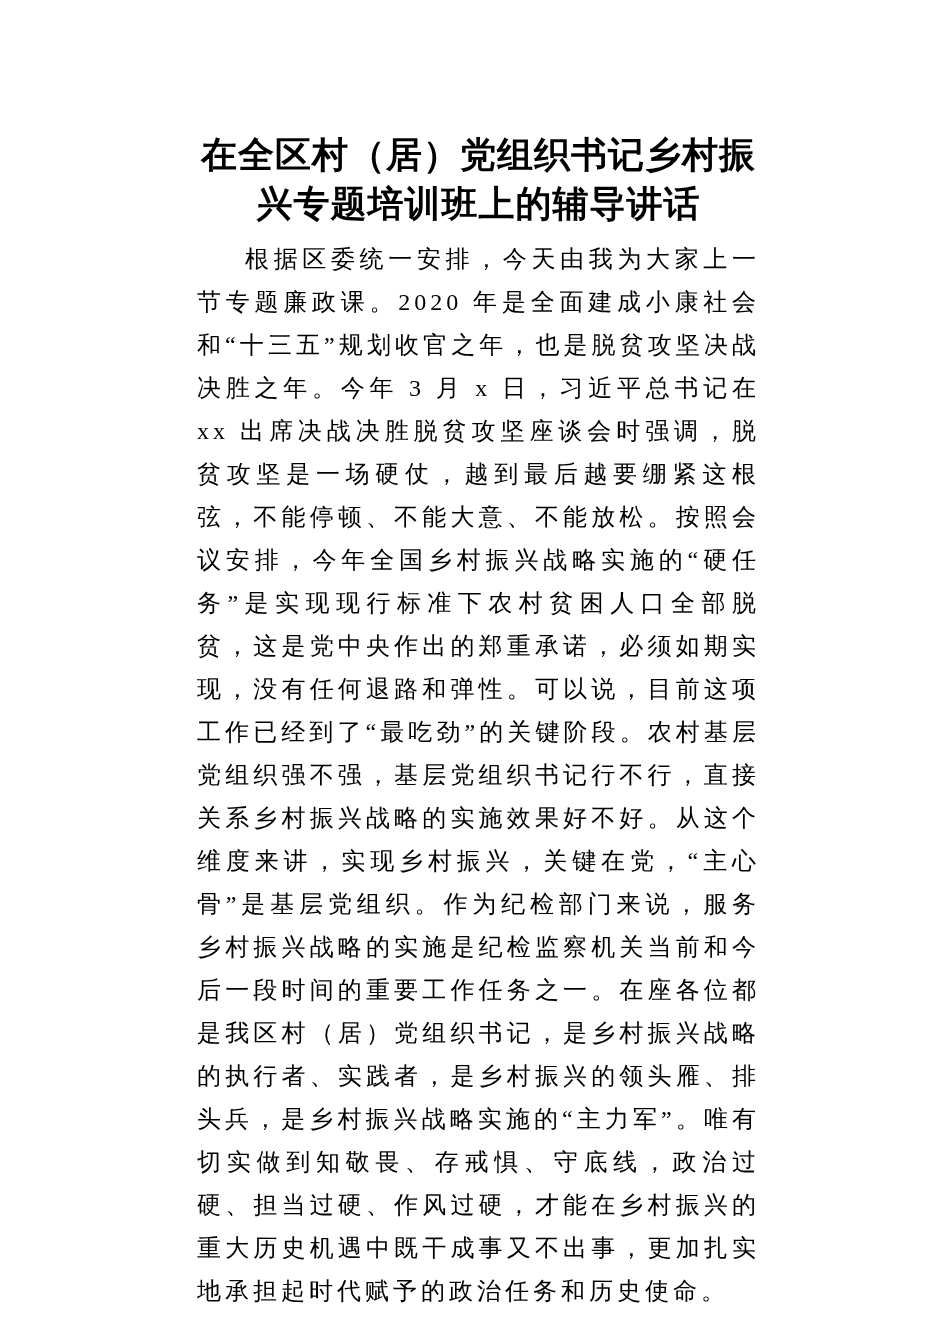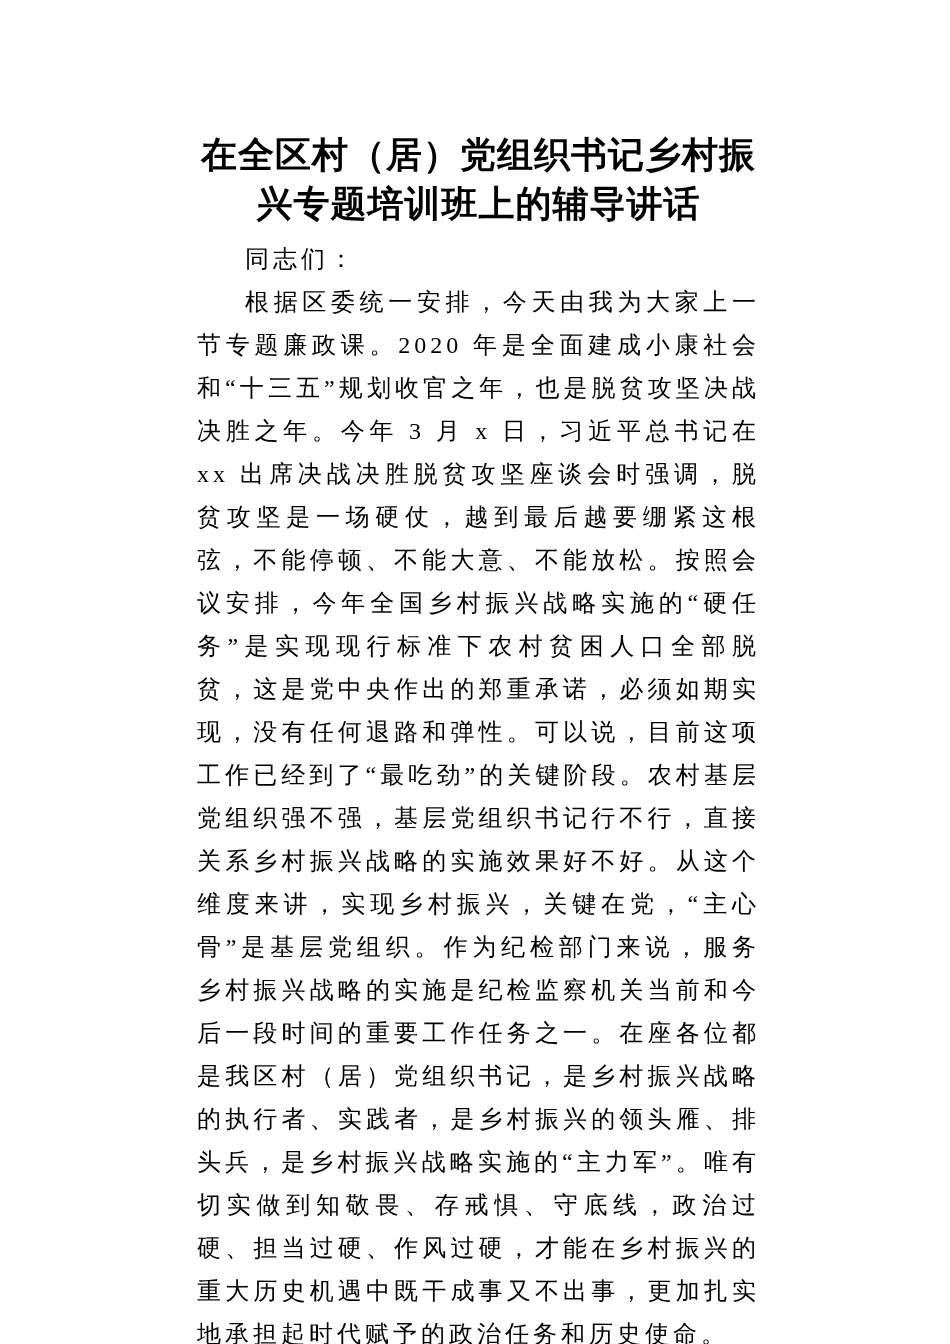--- a/index.html
+++ b/index.html
@@ -35,15 +35,14 @@
     text-justify: inter-character;
     text-indent: 2em;
     letter-spacing: 4px;
   }
 </style>
 </head>
 <body>
 
 <div class="page">
   <h1 class="doc-title">在全区村（居）党组织书记乡村振兴专题培训班上的辅导讲话</h1>
-  <p class="doc-para">同志们：</p>
   <p class="doc-para">根据区委统一安排，今天由我为大家上一节专题廉政课。2020 年是全面建成小康社会和“十三五”规划收官之年，也是脱贫攻坚决战决胜之年。今年 3 月 x 日，习近平总书记在 xx 出席决战决胜脱贫攻坚座谈会时强调，脱贫攻坚是一场硬仗，越到最后越要绷紧这根弦，不能停顿、不能大意、不能放松。按照会议安排，今年全国乡村振兴战略实施的“硬任务”是实现现行标准下农村贫困人口全部脱贫，这是党中央作出的郑重承诺，必须如期实现，没有任何退路和弹性。可以说，目前这项工作已经到了“最吃劲”的关键阶段。农村基层党组织强不强，基层党组织书记行不行，直接关系乡村振兴战略的实施效果好不好。从这个维度来讲，实现乡村振兴，关键在党，“主心骨”是基层党组织。作为纪检部门来说，服务乡村振兴战略的实施是纪检监察机关当前和今后一段时间的重要工作任务之一。在座各位都是我区村（居）党组织书记，是乡村振兴战略的执行者、实践者，是乡村振兴的领头雁、排头兵，是乡村振兴战略实施的“主力军”。唯有切实做到知敬畏、存戒惧、守底线，政治过硬、担当过硬、作风过硬，才能在乡村振兴的重大历史机遇中既干成事又不出事，更加扎实地承担起时代赋予的政治任务和历史使命。</p>
 </div>
 
 </body></html>

